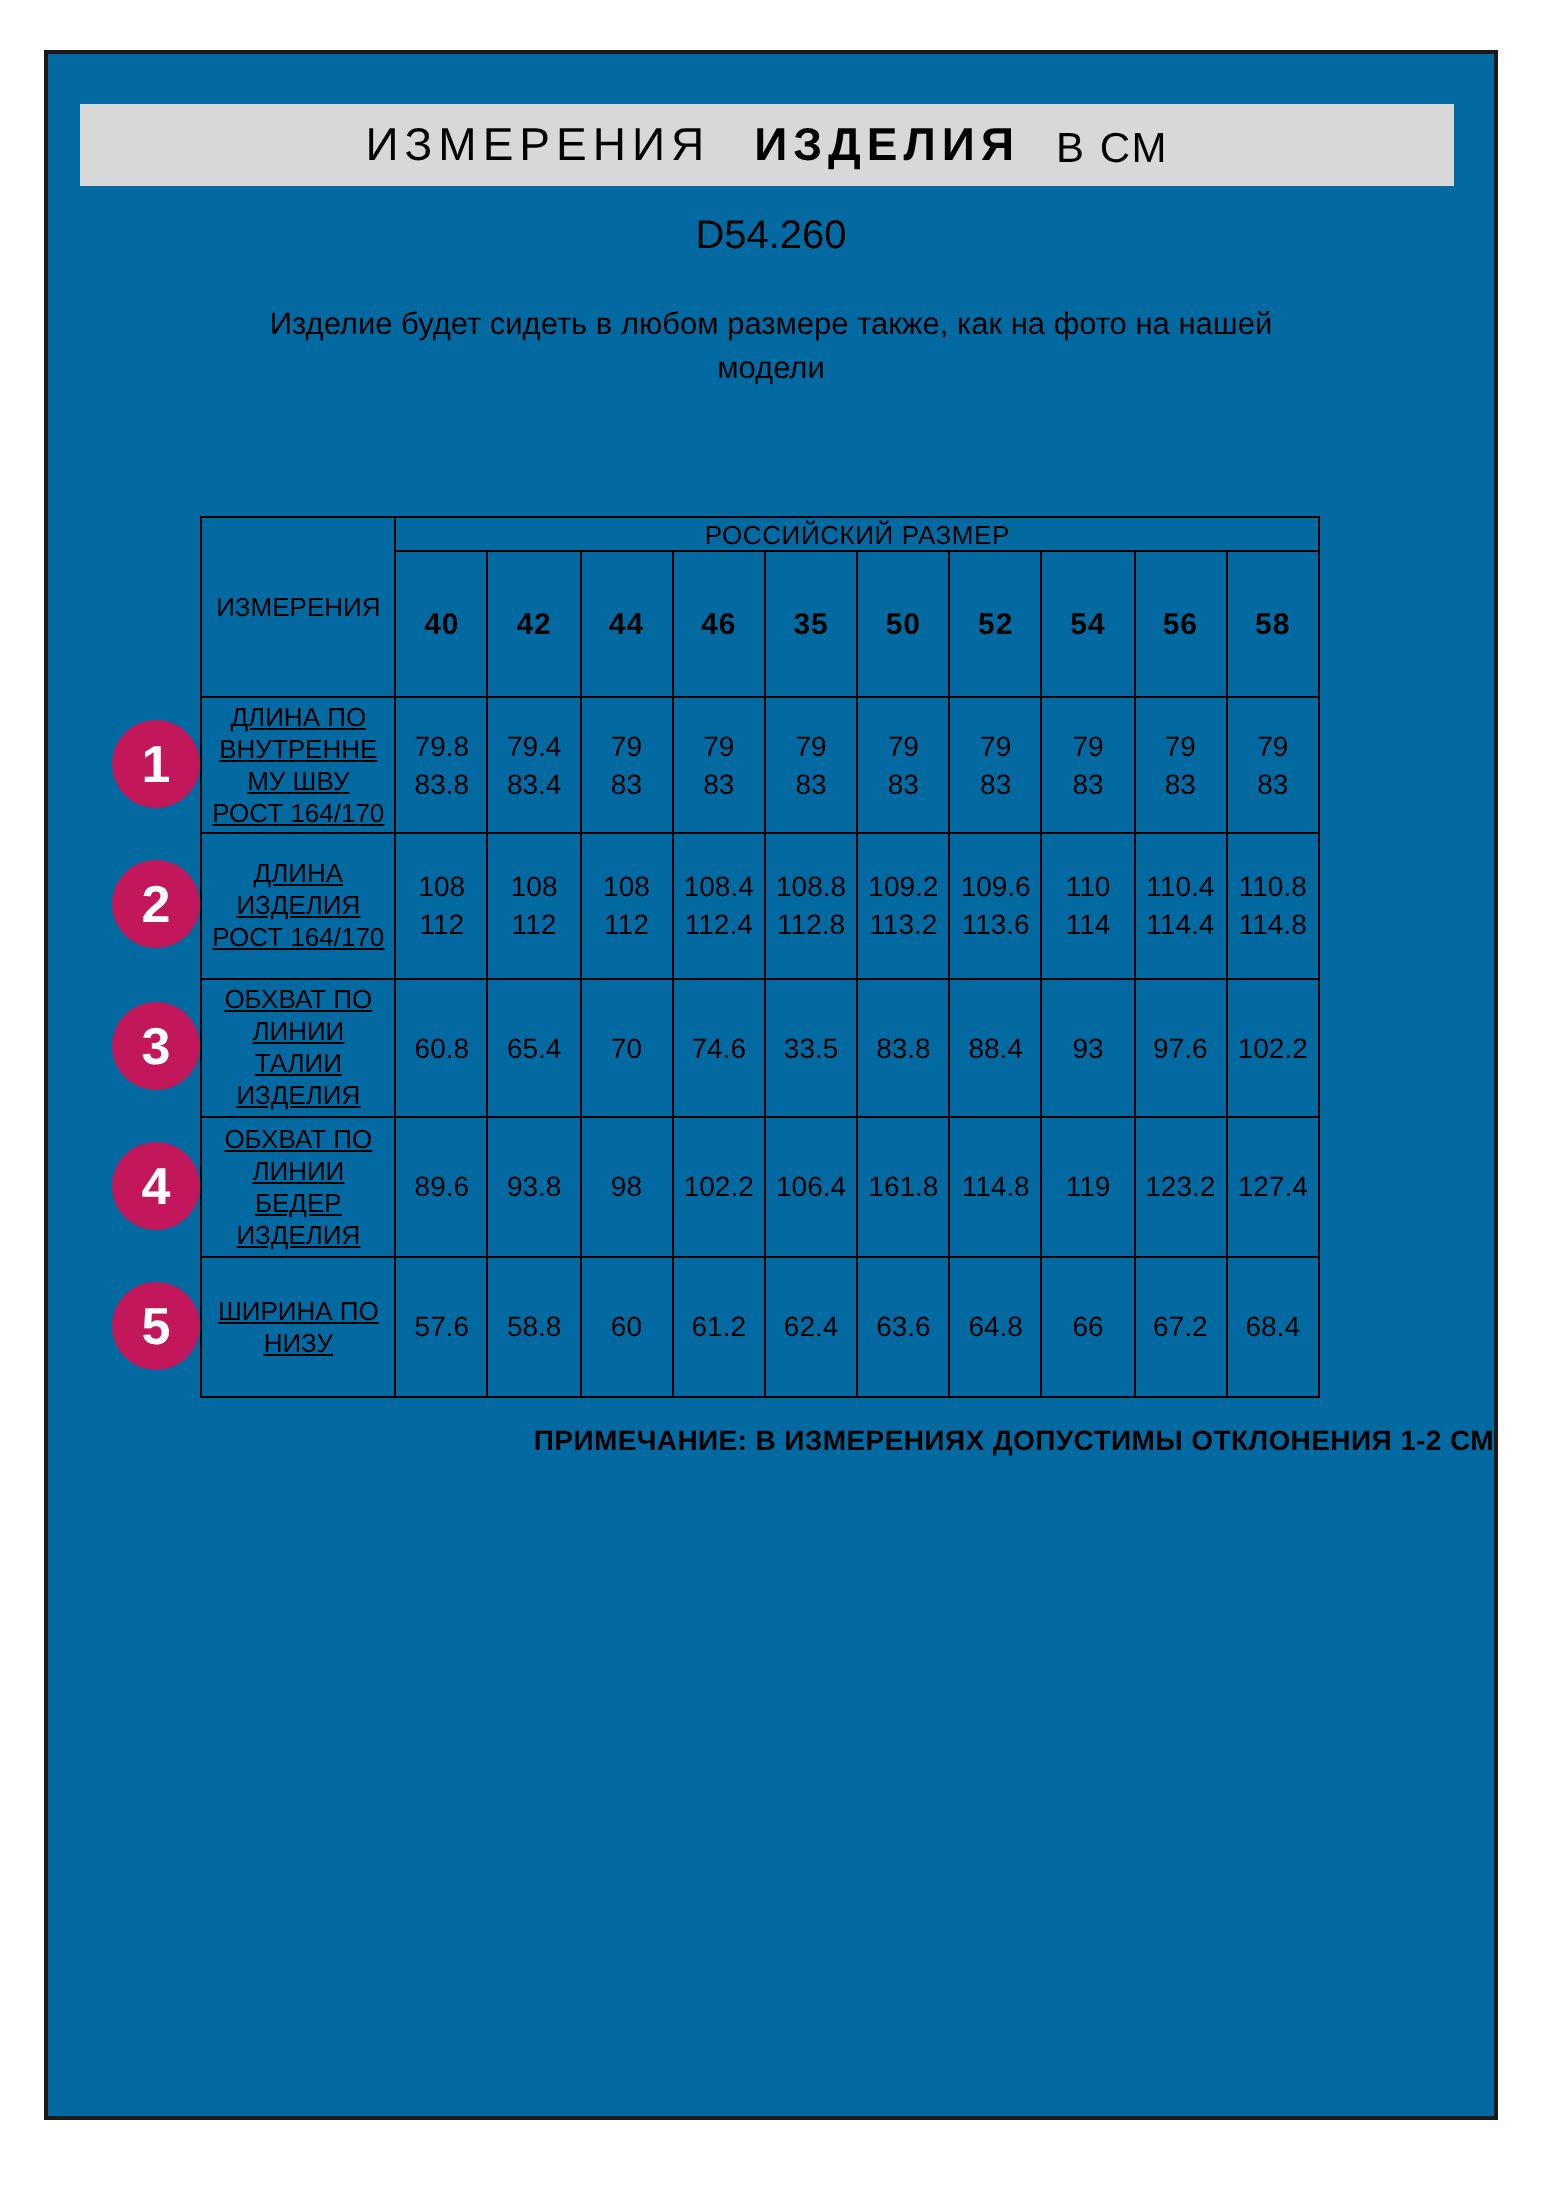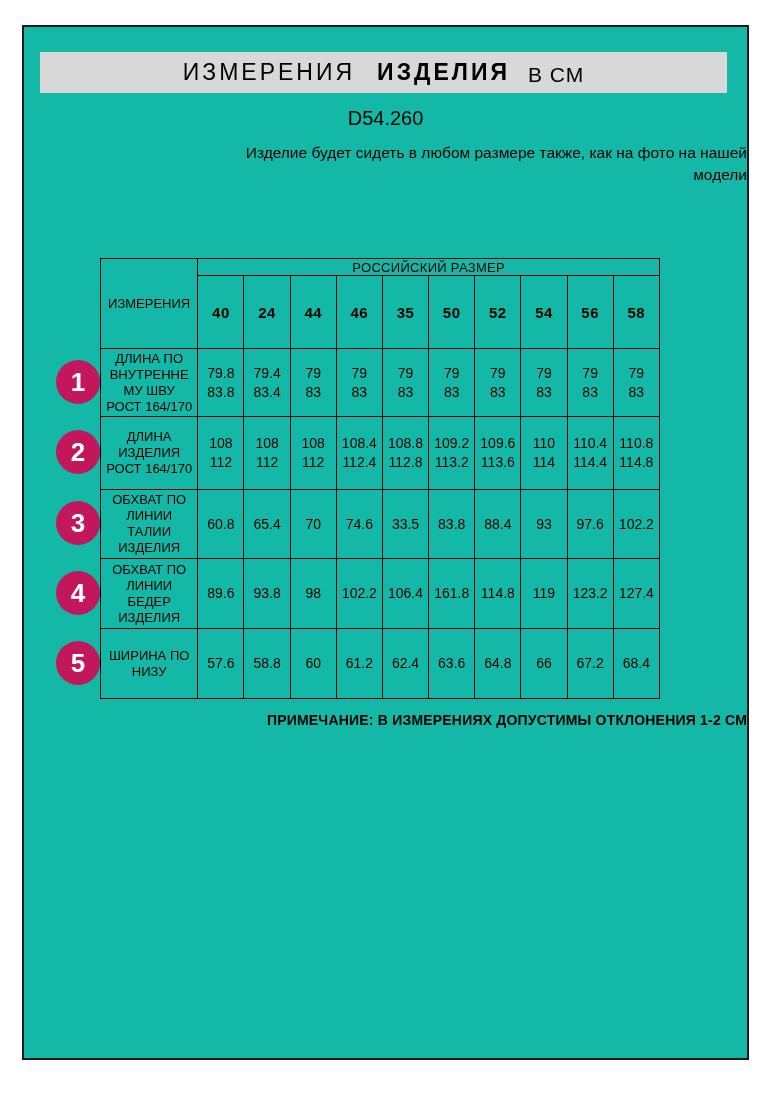--- a/index.html
+++ b/index.html
@@ -1,39 +1,39 @@
 <!DOCTYPE html>
 <html><head>
 <meta charset="utf-8">
 <style>
   * { margin:0; padding:0; box-sizing:border-box; }
   html,body { width:778px; height:1100px; background:#ffffff;
               font-family:"Liberation Sans", sans-serif; color:#000; }
   .frame { position:absolute; left:22px; top:25px; width:727px; height:1035px;
-           border:2px solid #1a1a1a; background:#14b8a6; }
+           border:2px solid #1a1a1a; background:#0369a1; }
   .title-bar { position:absolute; left:16px; top:25px; width:687px; height:41px;
                background:#d8d8d8; display:flex; align-items:center; justify-content:center; }
   .title-left { font-size:23px; letter-spacing:3px; }
   .title-emph { font-size:23px; font-weight:bold; letter-spacing:3px; margin-left:22px; }
   .title-units { font-size:21px; letter-spacing:1px; margin-left:18px; padding-top:4px; }
   .product-code { position:absolute; left:0; top:80px; width:100%; text-align:center;
                   font-size:20px; }
-  .description { position:absolute; left:0; top:115px; width:100%; text-align:right;
+  .description { position:absolute; left:0; top:125px; width:100%; text-align:center;
                  font-size:15.5px; line-height:22px; white-space:pre-line; }
   .table-region { position:absolute; left:76px; top:231px; width:562px; }
   table.size-table { border-collapse:collapse; table-layout:fixed; width:560px; }
   table.size-table td { border:1px solid #000; text-align:center; vertical-align:middle;
                         padding:0; }
   .corner-cell { font-size:13px; }
   .group-header { font-size:13px; height:17px; letter-spacing:0.3px; }
   tr.sizes-row { height:73px; }
   .size-cell { font-size:15px; font-weight:bold; letter-spacing:0.5px; }
   tr.r1 { height:68px; } tr.r2 { height:73px; } tr.r3 { height:69px; }
   tr.r4 { height:70px; } tr.r5 { height:70px; }
-  .row-label { font-size:13px; line-height:16px; white-space:pre-line; }
+  .row-label { font-size:13px; line-height:16px; white-space:pre-line;text-decoration:underline; }
   .val { font-size:14px; line-height:19px; white-space:pre-line; }
   .badge { position:absolute; left:-44px; width:44px; height:44px; border-radius:50%;
            background:#c2185b; color:#fff; font-size:26px; font-weight:bold;
            display:flex; align-items:center; justify-content:center; }
   .b1 { top:102px; } .b2 { top:172px; } .b3 { top:243px; } .b4 { top:313px; } .b5 { top:383px; }
   .note { position:absolute; left:0; top:685px; width:100%; text-align:right;
           font-size:14px; font-weight:bold; letter-spacing:0.2px; }
 </style>
 </head>
 <body>
@@ -73,21 +73,21 @@
           <col style="width:46px">
           <col style="width:46px">
       </colgroup>
       <tbody>
           <tr>
         <td class="corner-cell" rowspan="2">ИЗМЕРЕНИЯ</td>
         <td class="group-header" colspan="10">РОССИЙСКИЙ РАЗМЕР</td>
       </tr>
       <tr class="sizes-row">
         <td class="size-cell">40</td>
-        <td class="size-cell">24</td>
+        <td class="size-cell">42</td>
         <td class="size-cell">44</td>
         <td class="size-cell">46</td>
         <td class="size-cell">35</td>
         <td class="size-cell">50</td>
         <td class="size-cell">52</td>
         <td class="size-cell">54</td>
         <td class="size-cell">56</td>
         <td class="size-cell">58</td>
       </tr>
       <tr class="r1">

